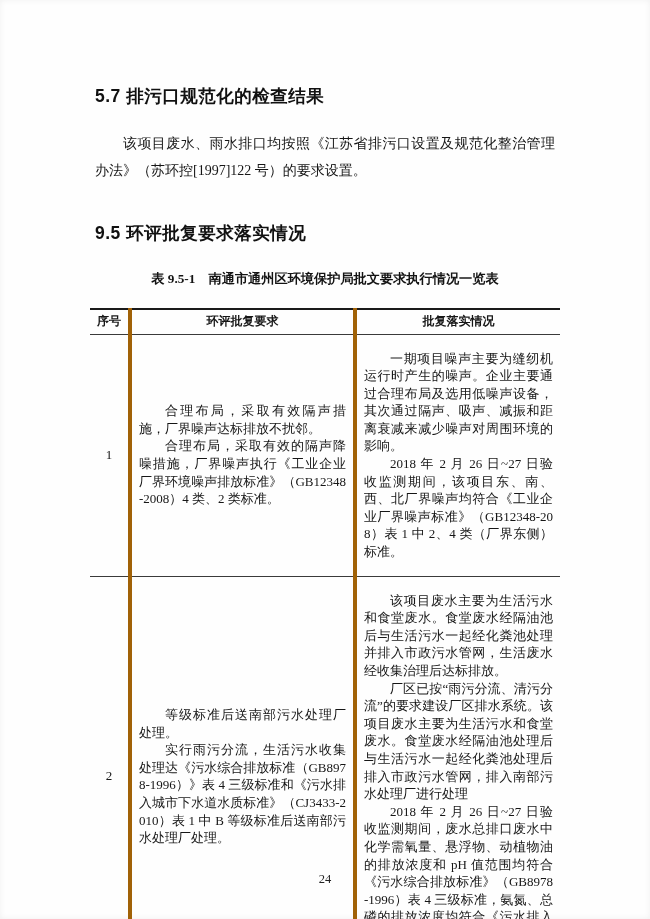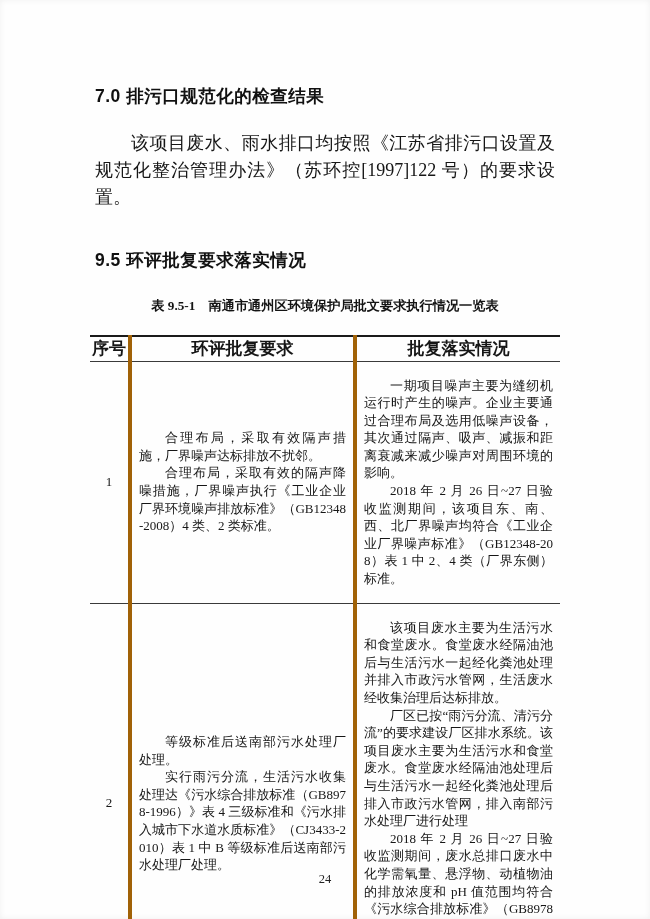--- a/index.html
+++ b/index.html
@@ -24,21 +24,21 @@
     font-size: 17.5px;
     letter-spacing: 0.5px;
     color: #111;
     margin-left: 95px;
     margin-right: 90px;
   }
   .heading-94 { padding-top: 84px; }
   .heading-95 { margin-top: 37px; }
   .body-para {
     margin: 22px 95px 0 95px;
-    font-size: 18px;
+    font-size: 14px;
     line-height: 27px;
     text-align: justify;
     text-indent: 2em;
     color: #161616;
   }
   .table-caption {
     margin: 25px 90px 20px 90px;
     text-align: center;
     font-weight: bold;
     font-size: 13.2px;
@@ -55,21 +55,21 @@
     color: #161616;
   }
   table.approval-table td, table.approval-table th {
     vertical-align: middle;
     font-weight: normal;
   }
   tr.header-row th {
     height: 25px;
     text-align: center;
     font-weight: bold;
-    font-size: 17px;
+    font-size: 12px;
   }
   col.c1 { width: 40px; }
   col.c2 { width: 225px; }
   col.c3 { width: 205px; }
   tbody td, tbody th { border-top: 1px solid #3a3a3a; }
   td + td, th + th { border-left: 4px solid #a16207; margin-top: 35px; }
   td.cell-no { text-align: center; font-size: 13px; }
   td.cell-req, td.cell-impl { padding: 15px 7px; }
   td p {
     text-align: justify;
@@ -87,21 +87,21 @@
     text-align: center;
     font-size: 12.5px;
     color: #222;
   }
 </style>
 </head>
 <body>
 
 <div class="page">
 
-  <h2 class="section-heading heading-94">7.0 排污口规范化的检查结果</h2>
+  <h2 class="section-heading heading-94">5.7 排污口规范化的检查结果</h2>
 
   <p class="body-para">该项目废水、雨水排口均按照《江苏省排污口设置及规范化整治管理办法》（苏环控[1997]122 号）的要求设置。</p>
 
   <h2 class="section-heading heading-95">9.5 环评批复要求落实情况</h2>
 
   <div class="table-caption">表 9.5-1　南通市通州区环境保护局批文要求执行情况一览表</div>
 
   <table class="approval-table">
     <colgroup>
       <col class="c1">

